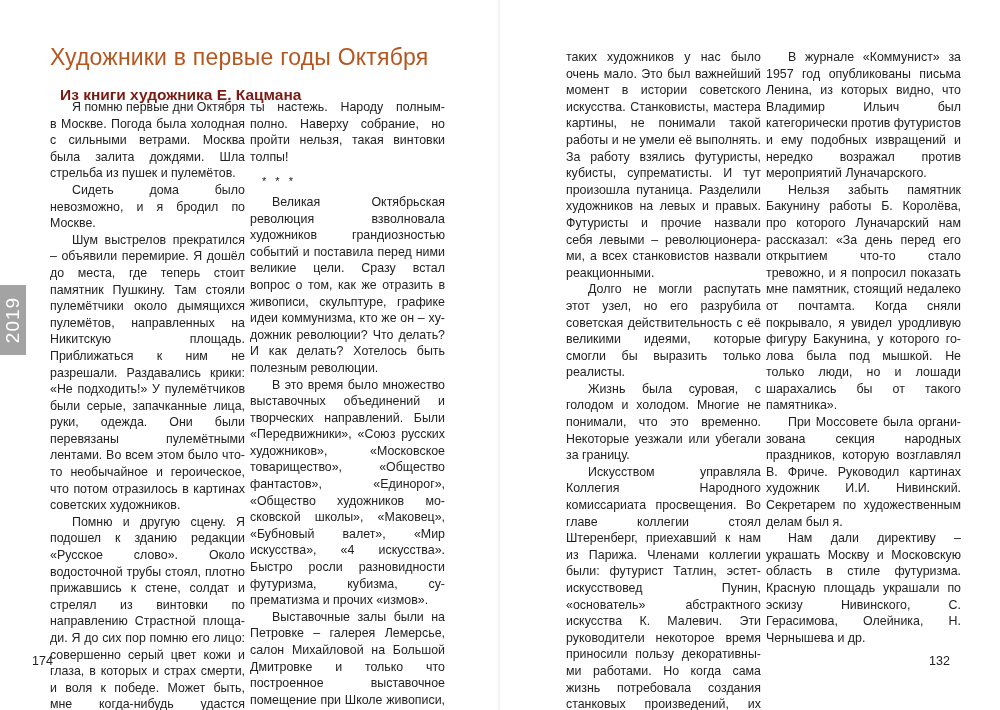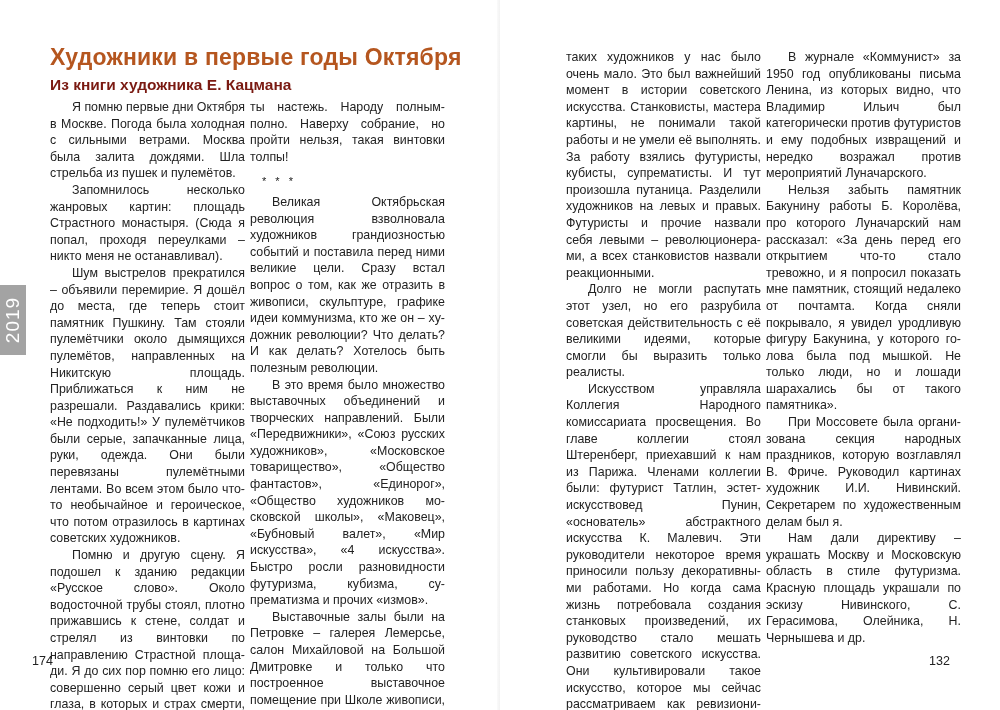--- a/index.html
+++ b/index.html
@@ -4,22 +4,22 @@
 <style>
   html, body { margin:0; padding:0; }
   body { width:1000px; height:710px; background:#ffffff; position:relative; overflow:hidden;
          font-family:"Liberation Sans", sans-serif; color:#222; }
   .page { position:absolute; top:0; height:710px; width:500px; background:#fff; }
   .page.left { left:0; }
   .page.right { left:500px; }
   .gutter { position:absolute; left:497px; top:0; width:6px; height:710px;
             background:linear-gradient(to right, #fafafa, #f2f2f2, #fafafa); }
   .title { position:absolute; left:50px; top:44px; font-size:23px; color:#b5561f; letter-spacing:0.2px;
-           font-weight:bold; margin:0; white-space:nowrap; }
-  .subtitle { position:absolute; left:50px; top:76px; font-size:15.5px; color:#7a1a12; margin:0; white-space:nowrap; }
+           font-weight:normal; margin:0; white-space:nowrap; }
+  .subtitle { position:absolute; left:50px; top:76px; font-size:15.5px; color:#7a1a12; margin:10px; white-space:nowrap; }
   .col { position:absolute; width:195px; font-size:12.4px; line-height:16.6px; text-align:justify;
          hyphens:manual; color:#222; }
   .col p { margin:0; text-indent:22px; }
   .col p.stars { text-indent:12px; margin:8px 0 4px 0; font-size:11px; letter-spacing:3px; }
   .col p.noindent { text-indent:0; }
   #col1 { left:50px; top:99px; }
   #col2 { left:250px; top:99px; }
   #col3 { left:566px; top:49px; }
   #col4 { left:766px; top:49px; }
   .pagenum { position:absolute; font-size:12.5px; color:#222; top:654px; }
@@ -35,21 +35,21 @@
 
 <div class="page left">
   <div class="yeartab left">
       <span>2019</span>
     </div>
   <h1 class="title">Художники в первые годы Октября</h1>
   <h2 class="subtitle">Из книги художника Е. Кацмана</h2>
 
   <div class="col" id="col1">
     <p>Я помню первые дни Октября в Москве. Погода была холодная с сильными ветрами. Москва была залита дождями. Шла стрельба из пушек и пулемётов.</p>
-    <p>Запомнилось несколько жанро­вых картин: площадь Страстного монастыря. (Сюда я попал, про­ходя переулками – никто меня не останавливал).</p>
+    <p>Сидеть дома было невозможно, и я бродил по Москве.</p>
     <p>Шум выстрелов прекратился – объявили перемирие. Я дошёл до места, где теперь стоит памятник Пушкину. Там стояли пулемётчики около дымящихся пулемётов, на­правленных на Никитскую площадь. Приближаться к ним не разрешали. Раздавались крики: «Не подхо­дить!» У пулемётчиков были серые, запачканные лица, руки, одежда. Они были перевязаны пулемётны­ми лентами. Во всем этом было что-то необычайное и героическое, что потом отразилось в картинах советских художников.</p>
     <p>Помню и другую сцену. Я подо­шел к зданию редакции «Русское слово». Около водосточной трубы стоял, плотно прижавшись к стене, солдат и стрелял из винтовки по направлению Страстной площа­ди. Я до сих пор помню его лицо: совершенно серый цвет кожи и глаза, в которых и страх смерти, и воля к победе. Может быть, мне когда-нибудь удастся изобразить эту сцену.</p>
 
   </div>
 
   <div class="col" id="col2">
     <p class="noindent">ты настежь. Народу полным-полно. Наверху собрание, но пройти нель­зя, такая винтовки толпы!</p>
     <p class="stars">* * *</p>
     <p>Великая Октябрьская револю­ция взволновала художников гран­диозностью событий и поставила перед ними великие цели. Сразу встал вопрос о том, как же отразить в живописи, скульптуре, графике идеи коммунизма, кто же он – ху­дожник революции? Что делать? И как делать? Хотелось быть полез­ным революции.</p>
     <p>В это время было множество выставочных объединений и твор­ческих направлений. Были «Пере­движники», «Союз русских художни­ков», «Московское товарищество», «Общество фантастов», «Едино­рог», «Общество художников мо­сковской школы», «Маковец», «Буб­новый валет», «Мир искусства», «4 искусства». Быстро росли разно­видности футуризма, кубизма, су­прематизма и прочих «измов».</p>
@@ -62,24 +62,25 @@
 
 <div class="gutter"></div>
 
 <div class="page right">
   
 </div>
 
 <div class="col" id="col3">
   <p class="noindent">таких художников у нас было очень мало. Это был важнейший момент в истории советского искусства. Станковисты, мастера картины, не понимали такой работы и не умели её выполнять. За работу взялись футуристы, кубисты, супремати­сты. И тут произошла путаница. Разделили художников на левых и правых. Футуристы и прочие назва­ли себя левыми – революционера­ми, а всех станковистов назвали реакционными.</p>
   <p>Долго не могли распутать этот узел, но его разрубила советская действительность с её великими идеями, которые смогли бы выра­зить только реалисты.</p>
+  <p>Жизнь была суровая, с голодом и холодом. Многие не понимали, что это временно. Некоторые уез­жали или убегали за границу.</p>
   <p>Искусством управляла Колле­гия Народного комиссариата про­свещения. Во главе коллегии стоял Штеренберг, приехавший к нам из Парижа. Членами коллегии были: футурист Татлин, эстет-искусство­вед Пунин, «основатель» абстракт­ного искусства К. Малевич. Эти руководители некоторое время приносили пользу декоративны­ми работами. Но когда сама жизнь потребовала создания станковых произведений, их руководство стало мешать развитию советско­го искусства. Они культивировали такое искусство, которое мы сей­час рассматриваем как ревизиони­стское, как искусство буржуазии. В.И. Ленин был против такого руко­водства.</p>
 </div>
 
 <div class="col" id="col4">
-  <p>В журнале «Коммунист» за 1950 год опубликованы письма Ленина, из которых видно, что Владимир Ильич был категорически против футуристов и ему подобных извра­щений и нередко возражал против мероприятий Луначарского.</p>
+  <p>В журнале «Коммунист» за 1957 год опубликованы письма Ленина, из которых видно, что Владимир Ильич был категорически против футуристов и ему подобных извра­щений и нередко возражал против мероприятий Луначарского.</p>
   <p>Нельзя забыть памятник Баку­нину работы Б. Королёва, про кото­рого Луначарский нам рассказал: «За день перед его открытием что-то стало тревожно, и я попросил показать мне памятник, стоящий недалеко от почтамта. Когда сня­ли покрывало, я увидел уродливую фигуру Бакунина, у которого го­лова была под мышкой. Не только люди, но и лошади шарахались бы от такого памятника».</p>
   <p>При Моссовете была органи­зована секция народных праздни­ков, которую возглавлял В. Фри­че. Руководил картинах художник И.И. Нивинский. Секретарем по художественным делам был я.</p>
   <p>Нам дали директиву – украшать Москву и Московскую область в стиле футуризма. Красную пло­щадь украшали по эскизу Нивин­ского, С. Герасимова, Олейника, Н. Чернышева и др.</p>
 
 </div>
 
 <div class="pagenum right">132</div>
 
 </body></html>

